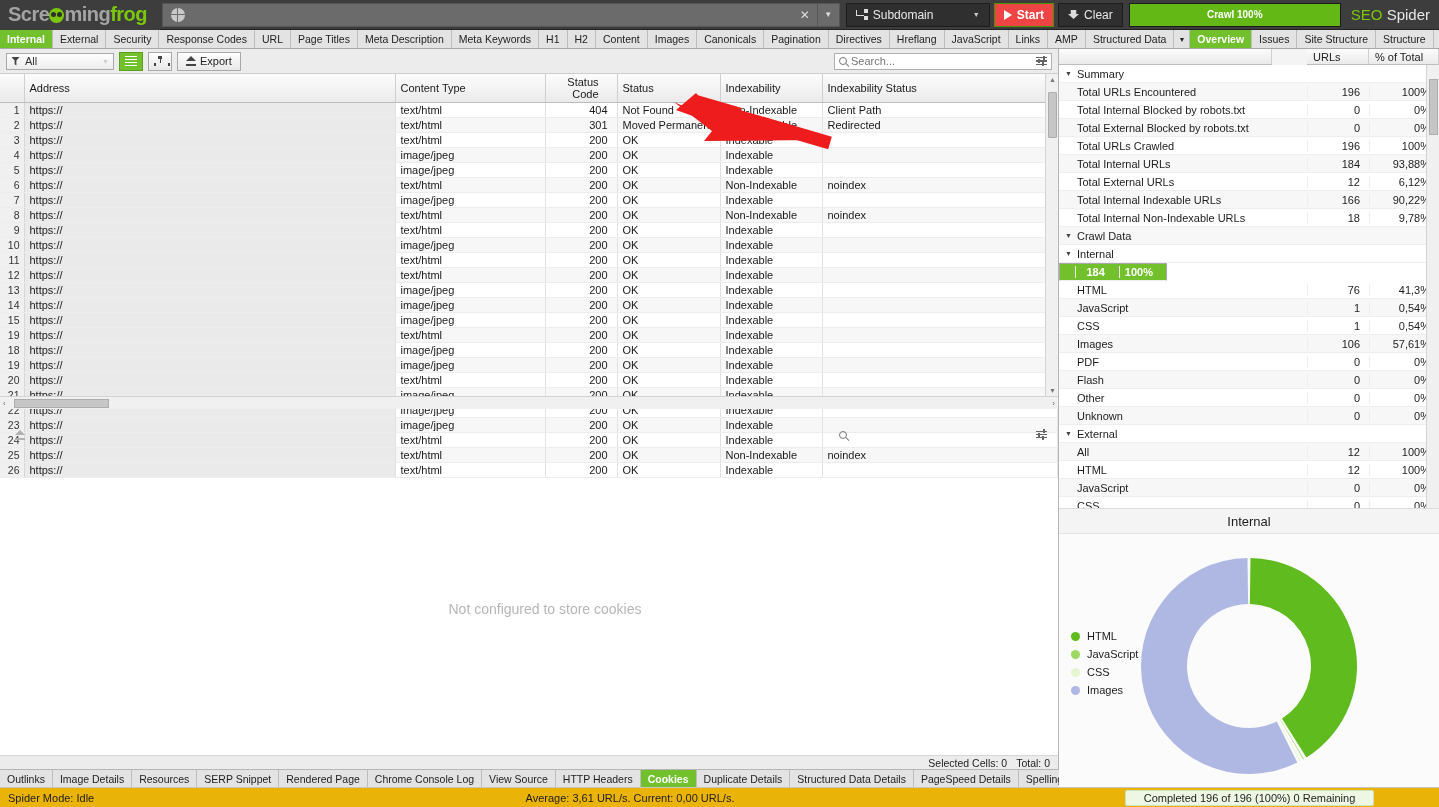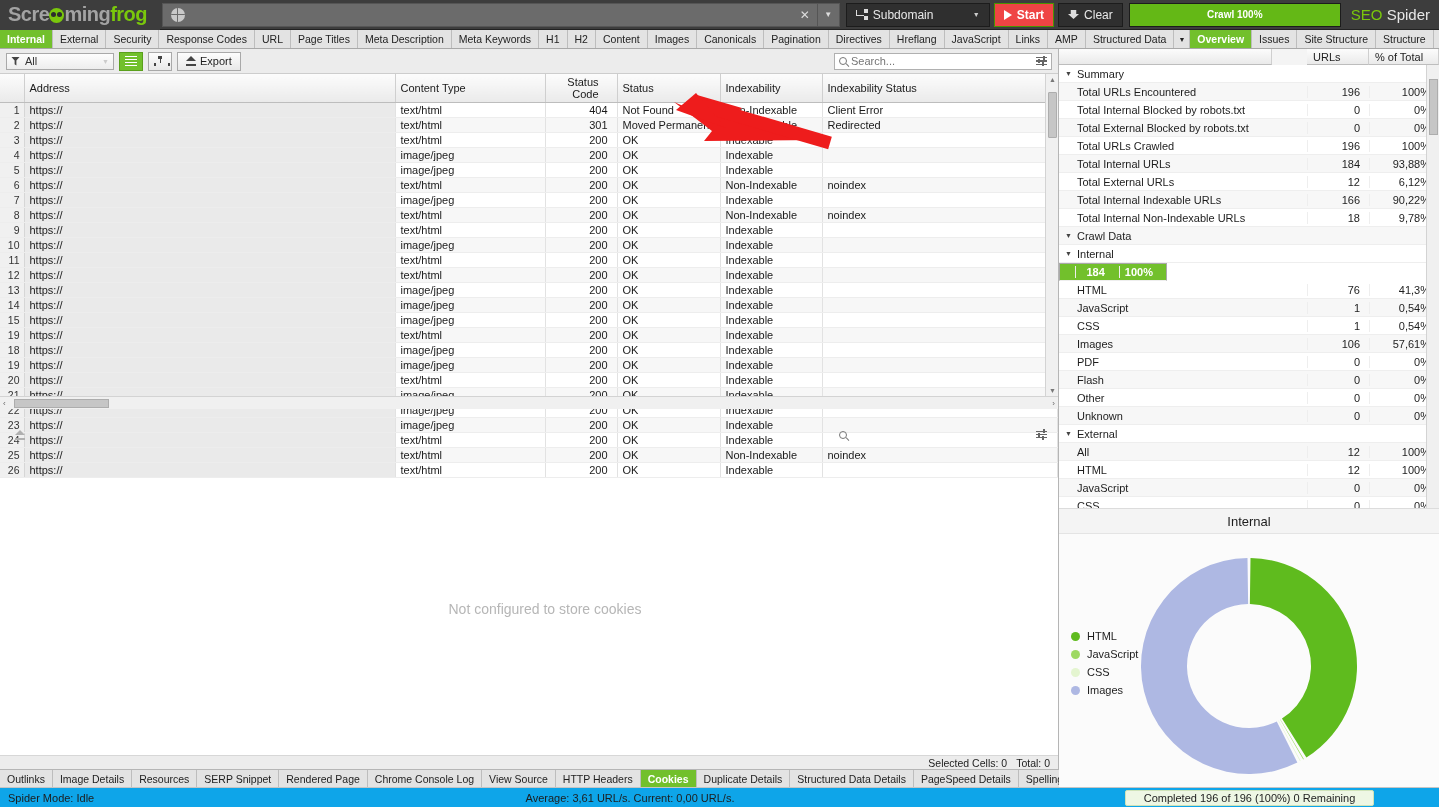--- a/index.html
+++ b/index.html
@@ -247,21 +247,21 @@
   .btab{
     padding:0 7px; display:flex;align-items:center;cursor:pointer;
     background:#e3e3e3;border-right:1px solid #bdbdbd;white-space:nowrap;
   }
   .btab.active{ background:#72c02c;color:#fff;font-weight:bold;}
   .btab.arrow{padding:0 4px;font-size:7px;}
   .btabs .spacer{flex:1;background:#d8d8d8;}
 
   
   .footer{
-    flex:0 0 20px; background:#0ea5e9; display:flex; align-items:center;
+    flex:0 0 20px; background:#eab308; display:flex; align-items:center;
     font-size:11px; border-top:1px solid #c5c5c5;
   }
   .footer .fl{ padding-left:8px; width:200px; }
   .footer .fc{ flex:1; text-align:center; }
   .footer .fr{
     width:379px; display:flex; align-items:center; justify-content:center;
   }
   .completed{
     background:#eef7e4; border:1px solid #cfe3b8; color:#1d1d1d;
     padding:1px 18px; font-size:11px; border-radius:2px;
@@ -455,21 +455,21 @@
               </tr>
             </thead>
           <tbody id="tbody">
               <tr>
                 <td class="idx">1</td>
                 <td class="addr">https://</td>
                 <td class="">text/html</td>
                 <td class="code">404</td>
                 <td class="">Not Found</td>
                 <td class="">Non-Indexable</td>
-                <td class="">Client Error</td>
+                <td class="">Client Path</td>
               </tr>
               <tr>
                 <td class="idx">2</td>
                 <td class="addr">https://</td>
                 <td class="">text/html</td>
                 <td class="code">301</td>
                 <td class="">Moved Permanently</td>
                 <td class="">Non-Indexable</td>
                 <td class="">Redirected</td>
               </tr>

